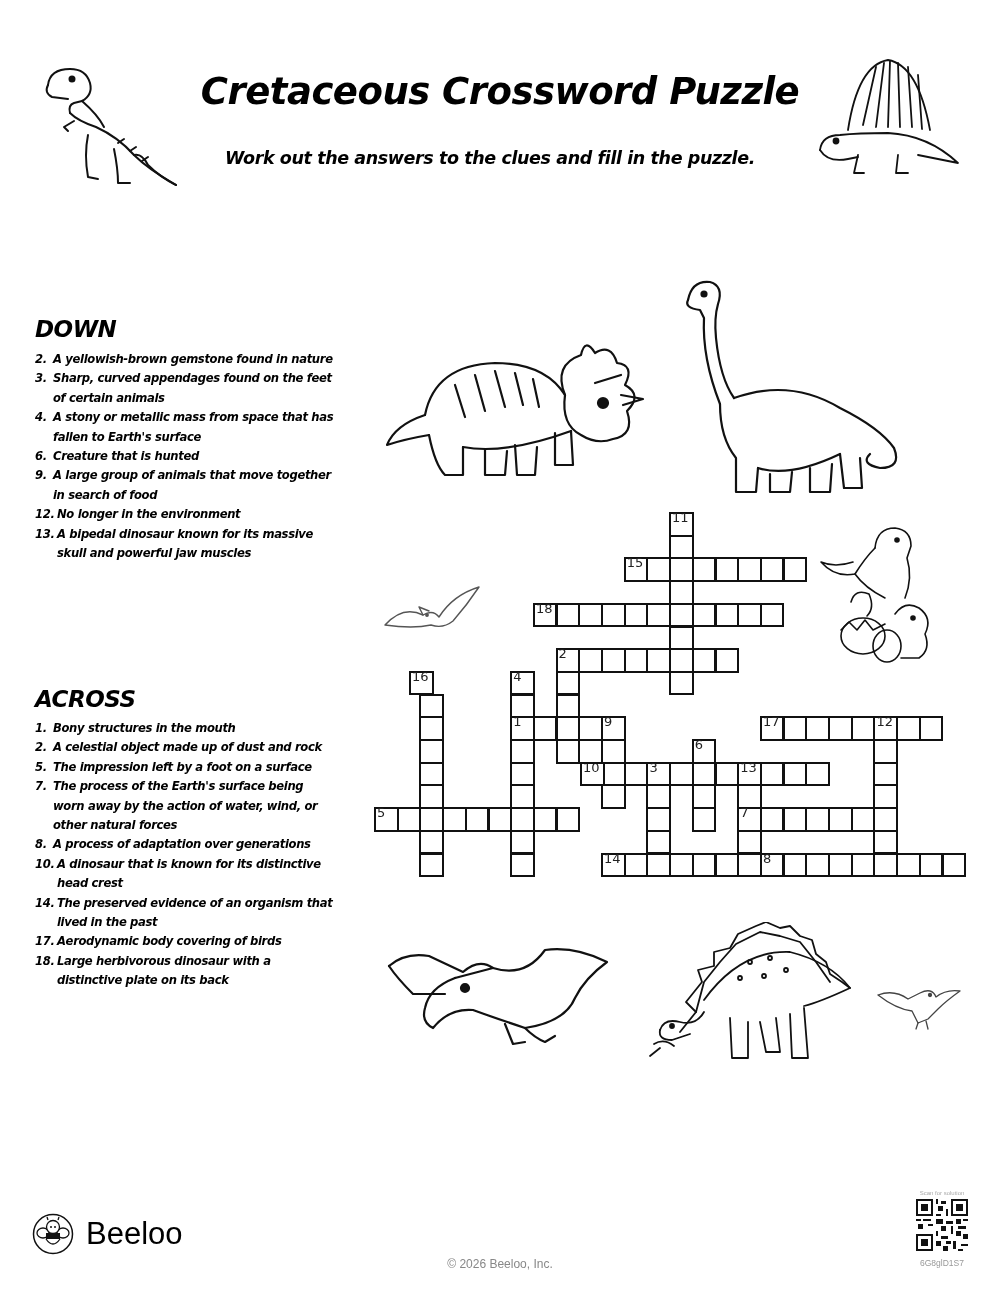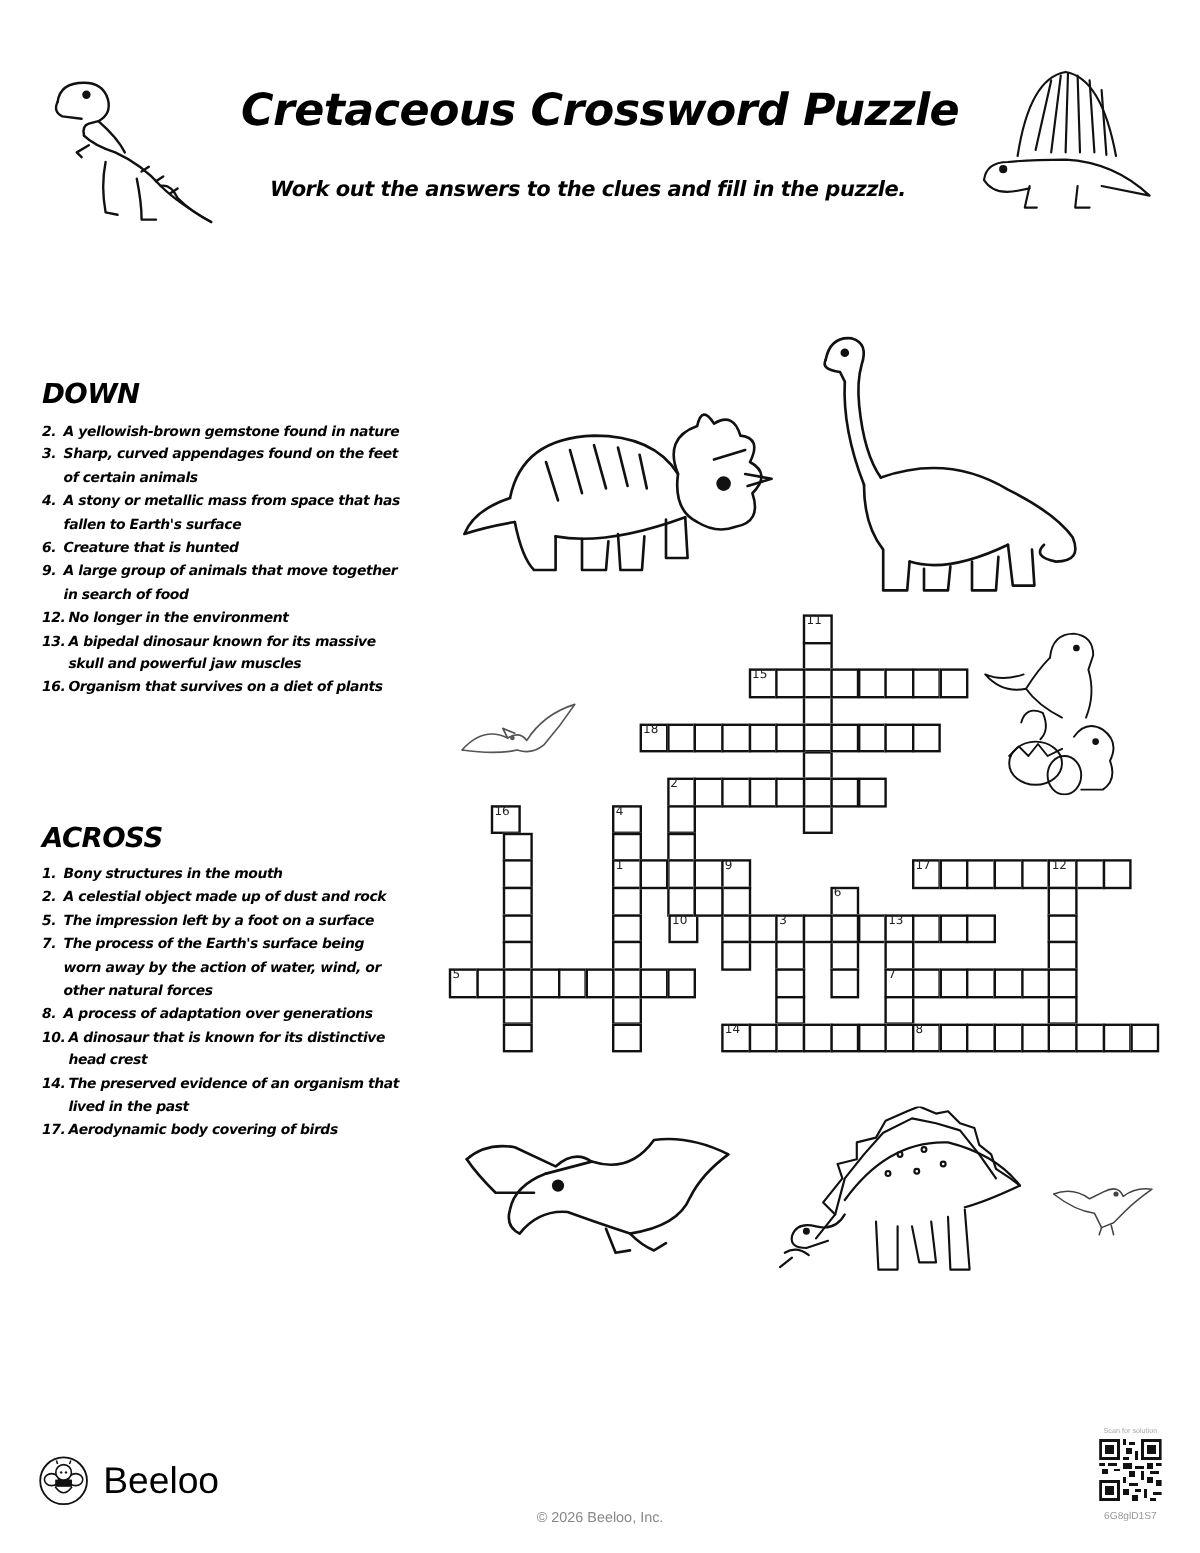--- a/index.html
+++ b/index.html
@@ -7,21 +7,21 @@
   .title { position:absolute; left:0; width:1000px; top:70px; text-align:center; font-family:"DejaVu Sans", sans-serif; font-weight:bold; font-style:italic; font-size:37px; letter-spacing:-0.5px; }
   .subtitle { position:absolute; left:190px; top:148px; width:600px; text-align:center; font-family:"DejaVu Sans", sans-serif; font-weight:bold; font-style:italic; font-size:17.5px; letter-spacing:-0.4px; }
   .section-heading { position:absolute; left:35px; font-family:"DejaVu Sans", sans-serif; font-weight:bold; font-style:italic; font-size:23px; letter-spacing:-0.5px; }
   .clues { position:absolute; left:35px; width:300px; margin:0; padding:0; list-style:none; font-family:"DejaVu Sans", sans-serif; font-weight:bold; font-style:italic; font-size:11.6px; line-height:19.4px; letter-spacing:-0.35px; }
   .clue { display:flex; }
   .clue-num { flex:0 0 auto; width:18px; }
   .clue-num.wide { width:22px; }
   .clue-text { flex:1 1 auto; }
   #grid { position:absolute; left:0; top:0; width:1000px; height:1294px; pointer-events:none; }
   .cell { position:absolute; box-sizing:border-box; width:24.6px; height:24.6px; border:2.2px solid #111; background:#fff; pointer-events:auto; }
-  .cell-num { position:absolute; left:1px; top:0px; font-family:"DejaVu Sans", sans-serif; font-size:10px; line-height:8px; color:#222; }
+  .cell-num { position:absolute; left:1px; top:0px; font-family:"DejaVu Sans", sans-serif; font-size:13px; line-height:8px; color:#222; }
   .art { position:absolute; }
   .footer-logo { position:absolute; left:32px; top:1213px; display:flex; align-items:center; }
   .footer-logo .brand { font-family:"Liberation Sans", sans-serif; font-size:31px; font-weight:500; margin-left:12px; letter-spacing:0px; }
   .copyright { position:absolute; left:0; width:1000px; text-align:center; top:1257px; font-family:"Liberation Sans", sans-serif; font-size:12px; color:#888; }
   .qr-block { position:absolute; left:912px; top:1190px; width:60px; text-align:center; }
   .qr-label { font-family:"Liberation Sans", sans-serif; font-size:6px; color:#aaa; display:block; margin-bottom:3px; }
   .qr-code { font-family:"Liberation Sans", sans-serif; font-size:8.5px; color:#999; display:block; margin-top:3px; }
 </style>
 </head>
 <body>
@@ -78,24 +78,20 @@
       <span class="clue-text">A large group of animals that move together in search of food</span>
     </li>
     <li class="clue">
       <span class="clue-num wide">12.</span>
       <span class="clue-text">No longer in the environment</span>
     </li>
     <li class="clue">
       <span class="clue-num wide">13.</span>
       <span class="clue-text">A bipedal dinosaur known for its massive skull and powerful jaw muscles</span>
     </li>
-    <li class="clue">
-      <span class="clue-num wide">16.</span>
-      <span class="clue-text">Organism that survives on a diet of plants</span>
-    </li>
   </ul>
 
 <div class="section-heading" style="top:686px;">ACROSS</div>
 <ul class="clues" id="across-list" style="top:719px;">
     <li class="clue">
       <span class="clue-num">1.</span>
       <span class="clue-text">Bony structures in the mouth</span>
     </li>
     <li class="clue">
       <span class="clue-num">2.</span>
@@ -117,20 +113,24 @@
       <span class="clue-num wide">10.</span>
       <span class="clue-text">A dinosaur that is known for its distinctive head crest</span>
     </li>
     <li class="clue">
       <span class="clue-num wide">14.</span>
       <span class="clue-text">The preserved evidence of an organism that lived in the past</span>
     </li>
     <li class="clue">
       <span class="clue-num wide">17.</span>
       <span class="clue-text">Aerodynamic body covering of birds</span>
+    </li>
+    <li class="clue">
+      <span class="clue-num wide">18.</span>
+      <span class="clue-text">Large herbivorous dinosaur with a distinctive plate on its back</span>
     </li>
   </ul>
 
 <svg class="art" style="left:385px;top:335px;" width="265" height="150" viewBox="0 0 265 150">
   <g fill="none" stroke="#111" stroke-width="2.2" stroke-linecap="round" stroke-linejoin="round">
     <path d="M40 80 Q50 30 110 28 Q160 28 180 60"></path>
     <path d="M40 80 Q10 90 2 110 Q20 104 44 100"></path>
     <path d="M44 100 Q50 130 60 140 L78 140 L78 112"></path>
     <path d="M100 114 L100 140 L120 140 L122 116"></path>
     <path d="M130 110 L132 140 L150 140 L152 112"></path>
@@ -275,21 +275,21 @@
     <div class="cell" style="left: 873.4px; top: 784.4px;"></div>
     <div class="cell" style="left: 873.4px; top: 807.1px;"></div>
     <div class="cell" style="left: 873.4px; top: 829.8px;"></div>
     <div class="cell" style="left: 873.4px; top: 852.5px;"></div>
     <div class="cell" style="left: 691.8px; top: 739px;">
       <span class="cell-num">6</span>
     </div>
     <div class="cell" style="left: 691.8px; top: 761.7px;"></div>
     <div class="cell" style="left: 691.8px; top: 784.4px;"></div>
     <div class="cell" style="left: 691.8px; top: 807.1px;"></div>
-    <div class="cell" style="left: 557px; top: 761.7px;">
+    <div class="cell" style="left: 580px; top: 761.7px;">
       <span class="cell-num">10</span>
     </div>
     <div class="cell" style="left: 623.7px; top: 761.7px;"></div>
     <div class="cell" style="left: 646.4px; top: 761.7px;">
       <span class="cell-num">3</span>
     </div>
     <div class="cell" style="left: 669.1px; top: 761.7px;"></div>
     <div class="cell" style="left: 714.5px; top: 761.7px;"></div>
     <div class="cell" style="left: 737.2px; top: 761.7px;">
       <span class="cell-num">13</span>

